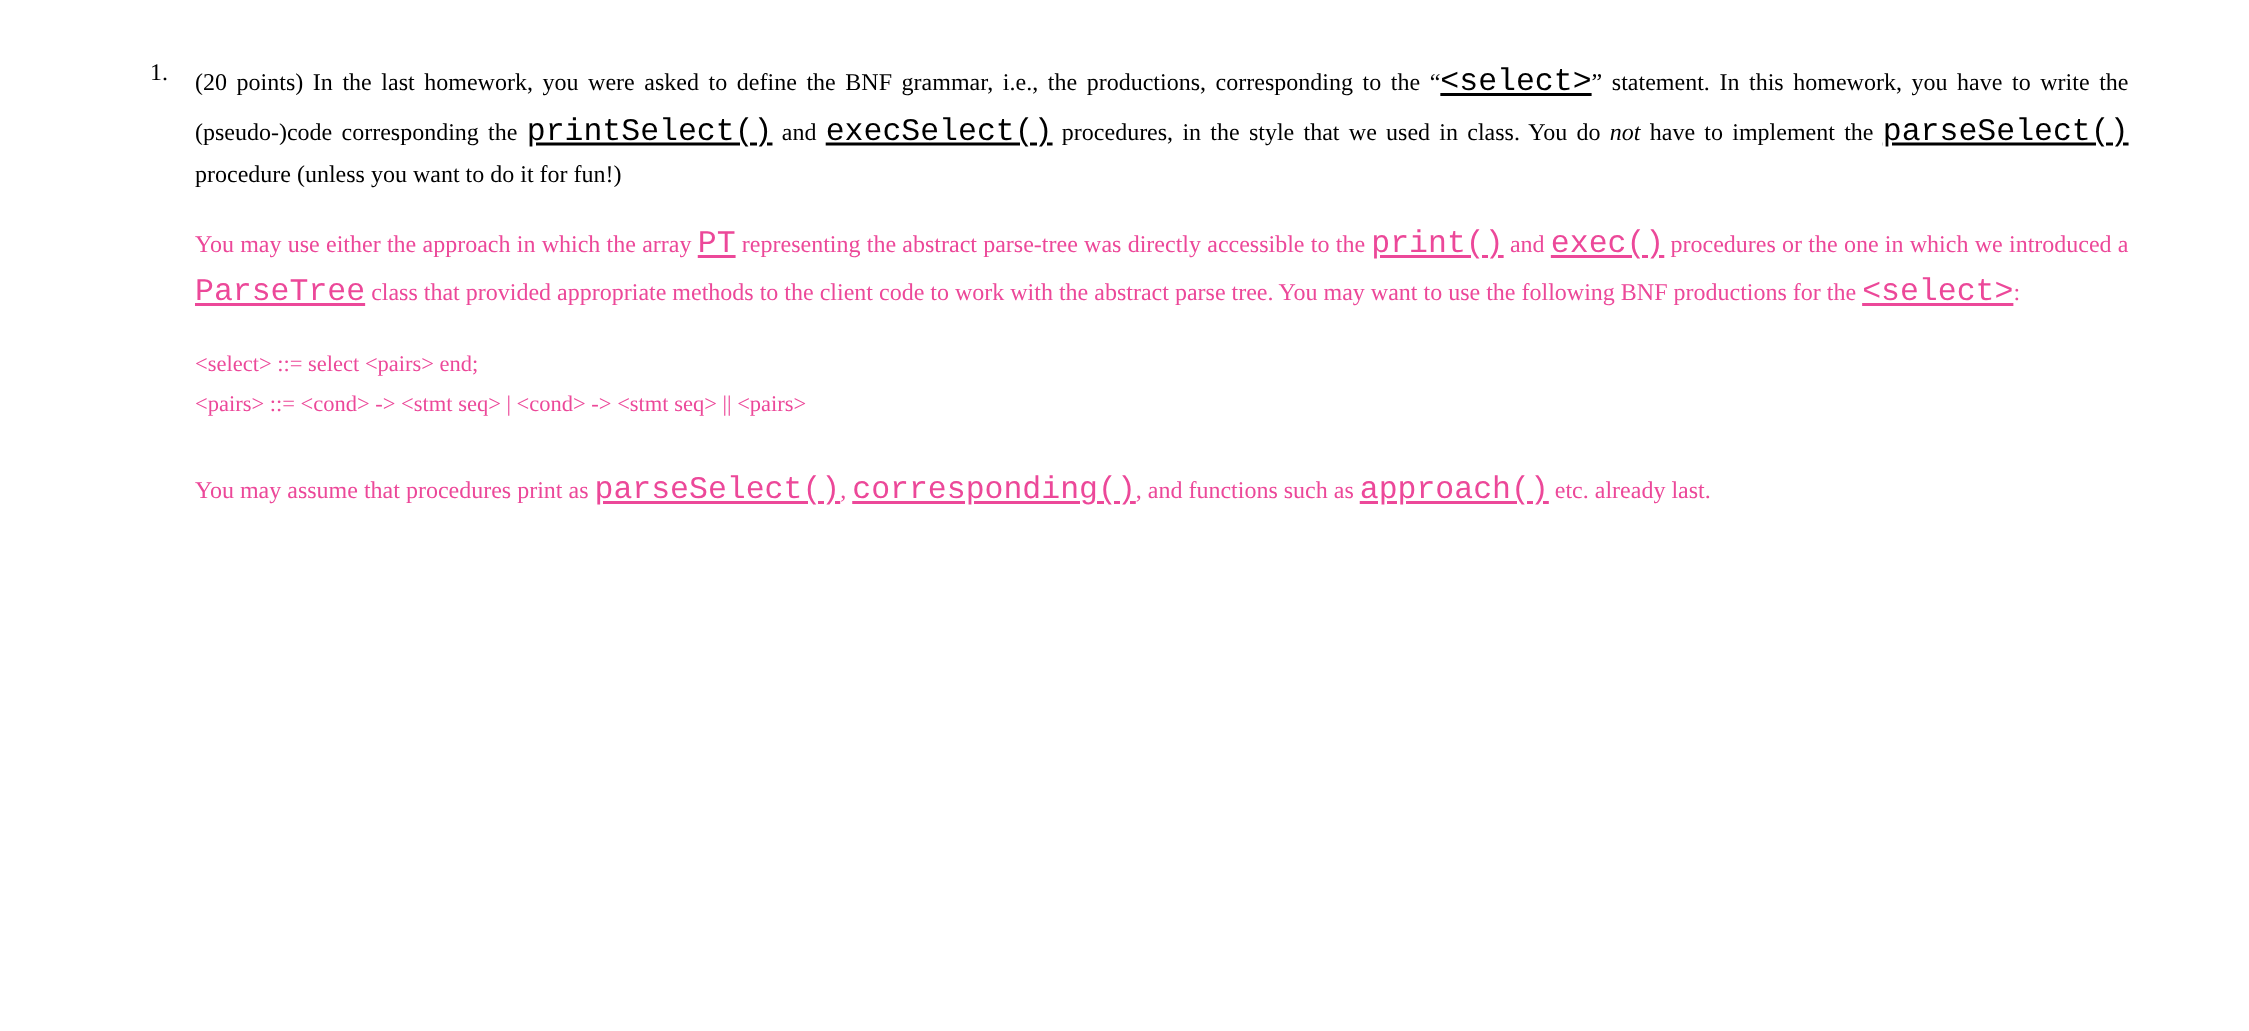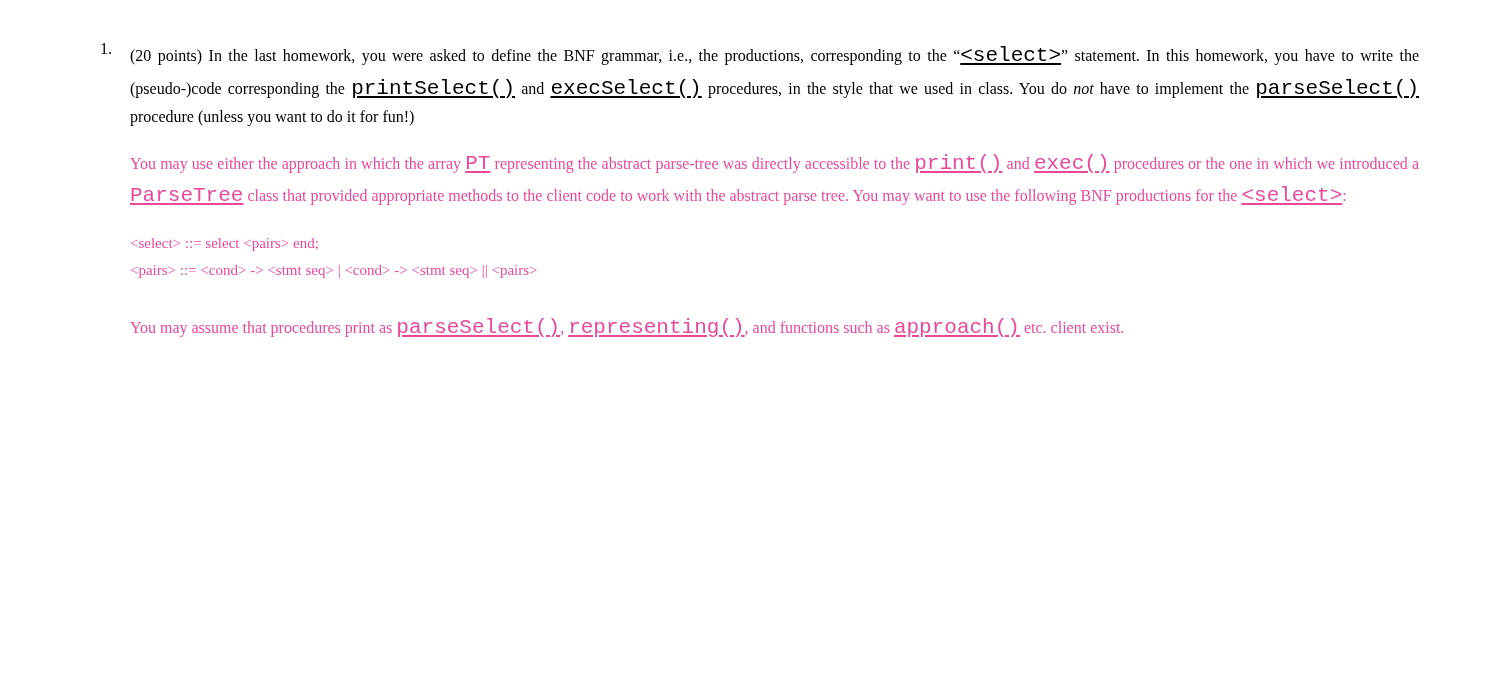--- a/index.html
+++ b/index.html
@@ -84,17 +84,17 @@
     <div class="paragraph teal-text">
       <span>You may use either the approach in which the array </span><code>PT</code><span> representing the abstract parse-tree was directly accessible to the </span><code>print()</code><span> and </span><code>exec()</code><span> procedures or the one in which we introduced a </span><code>ParseTree</code><span> class that provided appropriate methods to the client code to work with the abstract parse tree. You may want to use the following BNF productions for the </span><code>&lt;select&gt;</code><span>:</span>
     </div>
 
     <div class="bnf-block teal-text">
       <span class="bnf-line">&lt;select&gt; ::= select &lt;pairs&gt; end;</span>
       <span class="bnf-line">&lt;pairs&gt;  ::= &lt;cond&gt; -&gt; &lt;stmt seq&gt; | &lt;cond&gt; -&gt; &lt;stmt seq&gt; || &lt;pairs&gt;</span>
     </div>
 
     <div class="paragraph teal-text">
-      <span>You may assume that procedures print as </span><code>parseSelect()</code><span>, </span><code>representing()</code><span>, and functions such as </span><code>approach()</code><span> etc. client exist.</span>
+      <span>You may assume that procedures print as </span><code>parseSelect()</code><span>, </span><code>corresponding()</code><span>, and functions such as </span><code>approach()</code><span> etc. already last.</span>
     </div>
 
   </div>
 </div>
 
 </body></html>

